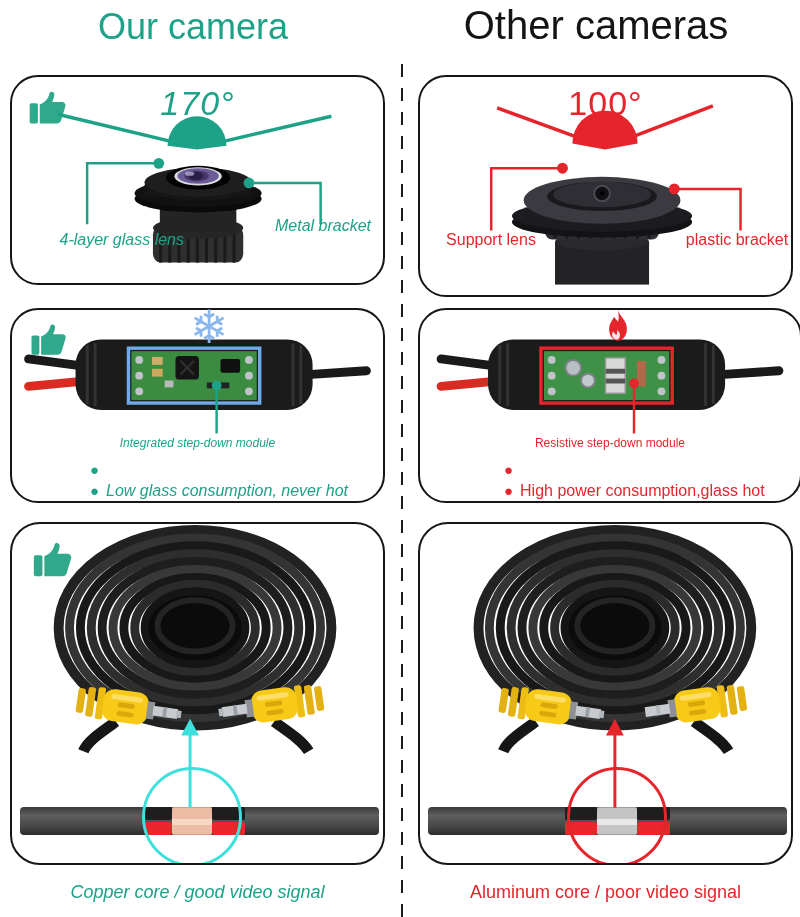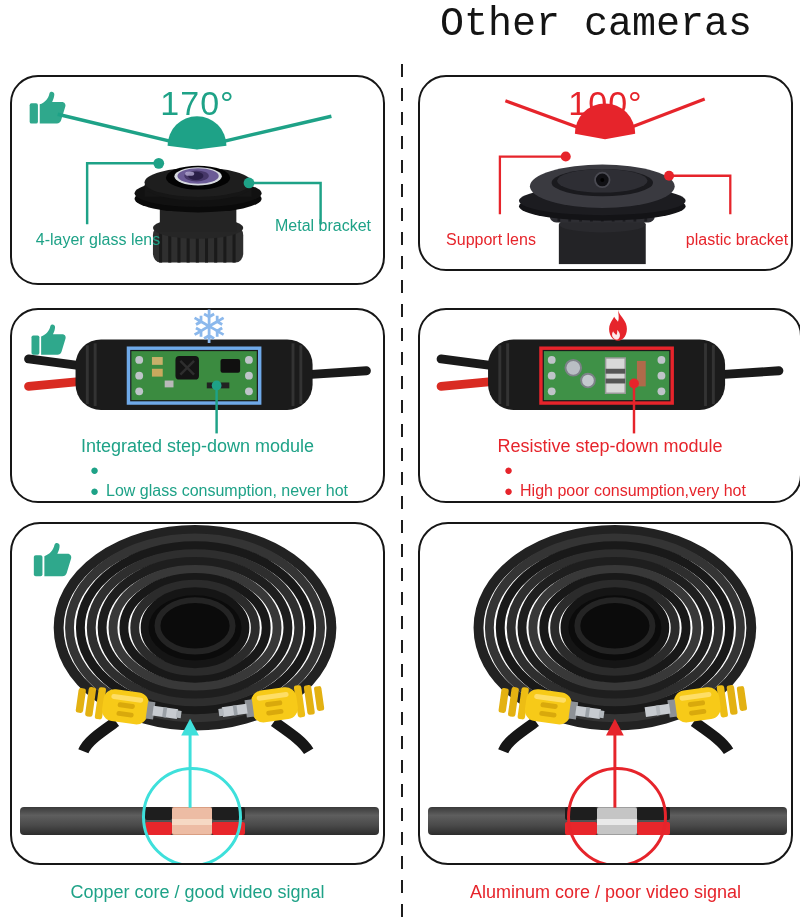--- a/index.html
+++ b/index.html
@@ -3,47 +3,47 @@
 <meta charset="utf-8">
 <style>
   html,body{margin:0;padding:0;background:#ffffff;}
   *{box-sizing:border-box;}
   .canvas{
     position:relative;width:800px;height:917px;background:#fff;overflow:hidden;
     font-family:"Liberation Sans","DejaVu Sans",sans-serif;
   }
   .hdr{position:absolute;line-height:1;text-align:center;white-space:nowrap;}
   .hdr-left{left:0;width:386px;top:9px;font-size:36px;color:#1EA287;}
-  .hdr-right{left:406px;width:380px;top:5px;font-size:40px;color:#141414;font-family:Liberation Mono, monospace;}
+  .hdr-right{left:406px;width:380px;top:5px;font-size:40px;color:#141414;}
   .divider{
     position:absolute;left:401px;top:64px;width:2px;height:853px;
     background:repeating-linear-gradient(180deg,#1d1d1d 0 13px,transparent 13px 24px);
   }
   .panel{
     position:absolute;border:2px solid #161616;border-radius:28px;background:#fff;
   }
   .p1l{left:10px;top:75px;width:375px;height:210px;}
-  .p1r{left:418px;top:75px;width:375px;height:196px;}
+  .p1r{left:418px;top:75px;width:375px;height:222px;}
   .p2l{left:10px;top:308px;width:375px;height:195px;}
   .p2r{left:418px;top:308px;width:384px;height:195px;}
   .p3l{left:10px;top:522px;width:375px;height:343px;overflow:hidden;border-radius:30px;}
   .p3r{left:418px;top:522px;width:375px;height:343px;overflow:hidden;border-radius:30px;}
   .overlay{position:absolute;left:0;top:0;width:100%;height:100%;}
   .thumb{position:absolute;left:14px;top:8px;width:44px;height:44px;}
   .p3l .thumb{left:18px;top:12px;width:46px;height:46px;}
   .angle-num{position:absolute;left:0;width:100%;top:9px;text-align:center;
     font-size:34px;line-height:1;letter-spacing:1px;}
-  .teal{color:#1EA287;}
+  .teal{color:#1EA287;font-style:italic;}
   .red{color:#E6242B;}
   .callout-label{position:absolute;font-size:16px;line-height:1.1;text-align:center;white-space:nowrap;}
   .snowflake{position:absolute;left:172px;top:-6px;width:50px;text-align:center;
     font-size:46px;line-height:1;color:#8BB8EC;z-index:3;}
   .fire{position:absolute;left:178px;top:-2px;width:40px;height:40px;z-index:3;}
   .module-title{position:absolute;left:0;width:100%;top:127px;text-align:center;
-    font-size:18px;line-height:1;}
+    font-size:12px;line-height:1;}
   .bullets{position:absolute;left:78px;top:150px;font-size:16px;line-height:1.32;}
   .bullet-row{display:flex;align-items:baseline;gap:7px;}
   .bullet-dot{font-size:15px;}
   .strip{position:absolute;left:8px;top:283px;width:359px;height:28px;border-radius:4px;
     background:linear-gradient(180deg,#3a3a3a,#5e5e5e 30%,#4a4a4a 65%,#2c2c2c);z-index:1;}
   .exposed{position:absolute;top:0;height:28px;}
   .pair-black{position:absolute;left:0;top:0;width:100%;height:13px;background:#1e1e1e;border-radius:2px;}
   .pair-red{position:absolute;left:0;bottom:0;width:100%;height:13px;background:#E8262B;border-radius:2px;}
   .core{position:absolute;top:0;height:28px;border-radius:2px;}
   .core-copper{background:#EDBCA4;border-top:1px solid #D99E82;border-bottom:1px solid #D99E82;}
@@ -57,20 +57,21 @@
   .p3svg{position:absolute;left:0;top:0;width:100%;height:100%;z-index:2;pointer-events:none;}
   .caption{position:absolute;top:883px;font-size:18px;line-height:1;text-align:center;}
   .cap-l{left:10px;width:375px;}
   .cap-r{left:418px;width:375px;}
 </style>
 </head>
 <body>
 
 <div class="canvas">
 
+  <div class="hdr hdr-left">Our camera</div>
   <div class="hdr hdr-right">Other cameras</div>
   <div class="divider"></div>
 
   <section class="panel p1l">
     <svg class="thumb" viewBox="0 0 48 48">
       <rect x="4" y="20" width="9" height="22" rx="2" fill="#2FA88C"></rect>
       <path d="M15 42 V21 c5.5-1.5 9.5-6.5 10.5-11.5 c0.6-3.2 5.4-2.6 5.4 0.7 c0 2.6-1 5.8-2.4 8.3 h10.8 c2.6 0 4.4 2.5 3.6 5 l-4.6 15 c-0.6 2.1-2.4 3.5-4.6 3.5 H15 Z" fill="#2FA88C"></path>
     </svg>
     <div class="angle-num teal">170°</div>
     <svg class="overlay" viewBox="0 0 375 210">
@@ -104,21 +105,21 @@
         <ellipse cx="95" cy="31" rx="27" ry="8.5" fill="#6b5b96"></ellipse>
         <ellipse cx="93" cy="31" rx="16" ry="6" fill="#463768"></ellipse>
         <ellipse cx="92" cy="31" rx="10" ry="4.5" fill="#2a1f47"></ellipse>
         <ellipse cx="84" cy="28.5" rx="6" ry="2.4" fill="#cfc4ec" opacity="0.65"></ellipse>
       </g>
       <circle cx="148" cy="88" r="5.5" fill="#1EA287"></circle>
       <polyline points="148,88 75,88 75,150" fill="none" stroke="#1EA287" stroke-width="2.5"></polyline>
       <circle cx="240" cy="108" r="5.5" fill="#1EA287"></circle>
       <polyline points="240,108 313,108 313,150" fill="none" stroke="#1EA287" stroke-width="2.5"></polyline>
     </svg>
-    <div class="callout-label teal" style="left:8px;top:154px;width:156px;">4-layer glass lens</div>
+    <div class="callout-label teal" style="left:16px;top:154px;width:156px;text-align:right;">4-layer glass lens</div>
     <div class="callout-label teal" style="left:247px;top:140px;width:128px;">Metal bracket</div>
   </section>
 
   <section class="panel p1r">
     <div class="angle-num red">100°</div>
     <svg class="overlay" viewBox="0 0 375 210">
       <line x1="78" y1="26" x2="187" y2="66" stroke="#E6242B" stroke-width="3.5"></line>
       <line x1="187" y1="66" x2="296" y2="24" stroke="#E6242B" stroke-width="3.5"></line>
       <path d="M154 62 A33 33 0 0 1 220 62 L187 68 Z" fill="#E6242B"></path>
 
@@ -243,21 +244,21 @@
       <circle cx="212" cy="75" r="5" fill="#E6242B"></circle>
       <line x1="212" y1="78" x2="212" y2="126" stroke="#E6242B" stroke-width="2.5"></line>
     </svg>
     <div class="module-title red">Resistive step-down module</div>
     <div class="bullets red" style="left:84px;">
       <div class="bullet-row">
         <span class="bullet-dot">●</span>
       </div>
       <div class="bullet-row">
         <span class="bullet-dot">●</span>
-        <span>High poor consumption,very hot</span>
+        <span>High power consumption,glass hot</span>
       </div>
     </div>
   </section>
 
   <section class="panel p3l">
     <div class="strip">
       <div class="exposed" style="left:125px;width:27px;">
         <div class="pair-black"></div>
           <div class="pair-red"></div>
       </div>

